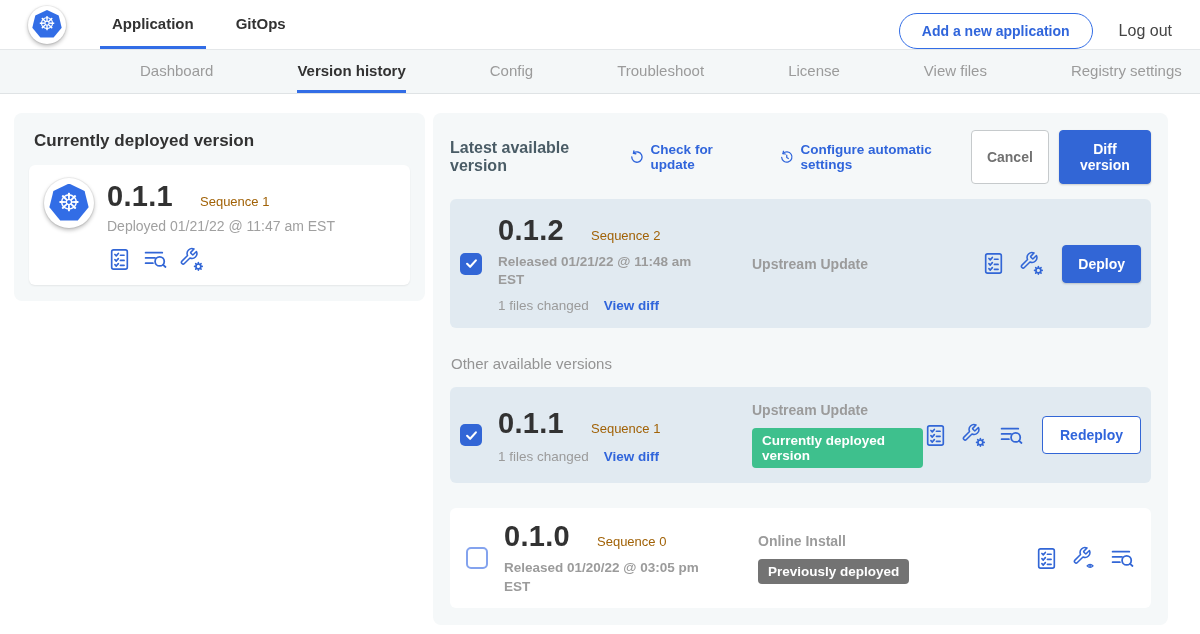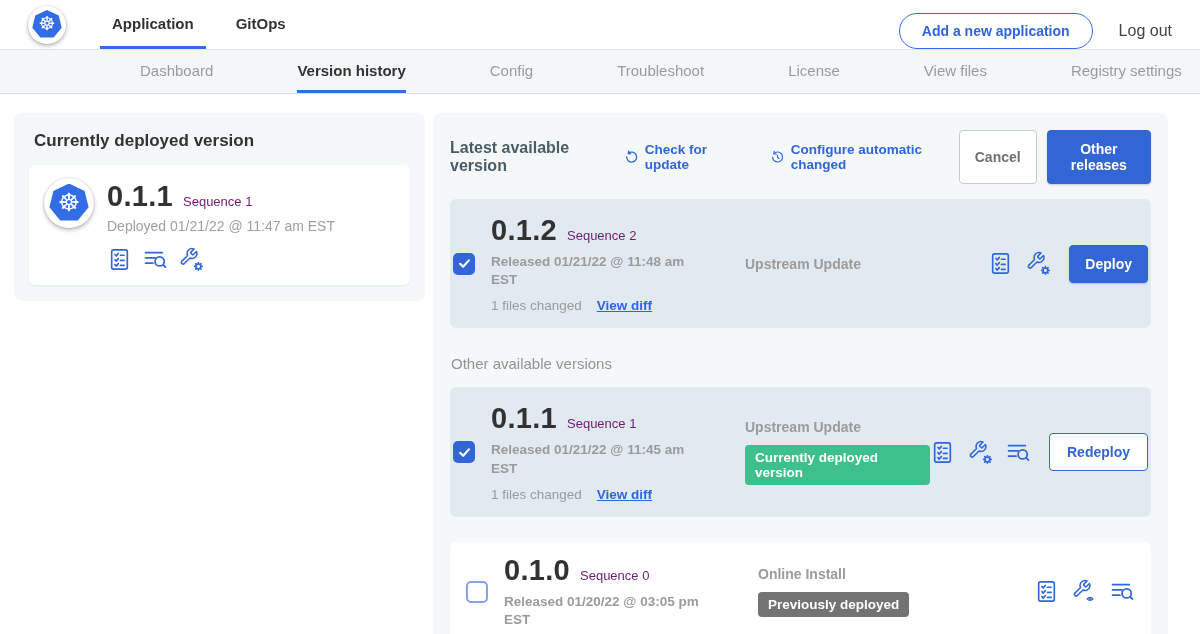--- a/index.html
+++ b/index.html
@@ -45,21 +45,21 @@
   .main { display:flex; align-items:flex-start; gap:8px; padding:19px 32px 0 14px; }
   .panel { background:#f5f8f9; border-radius:8px; }
 
   .left-panel { width:411px; padding:16px 15px; flex:none; }
   .left-panel-title { font-size:17px; font-weight:700; color:#323232; margin:2px 0 14px 5px; }
   .deployed-card { background:#fff; border-radius:6px; padding:13px 15px;
     box-shadow:0 1px 2px rgba(0,0,0,.07); display:flex; }
   .deployed-info { margin-left:13px; padding-top:2px; }
   .version-line { display:flex; align-items:baseline; }
   .version-number { font-size:29px; font-weight:700; color:#323232; letter-spacing:.3px; }
-  .sequence { font-size:13px; color:#701a75; margin-left:10px; }
+  .sequence { font-size:13px; color:#a16207; margin-left:27px; }
   .deployed-at { font-size:14px; color:#a0a0a0; margin-top:5px; }
   .icon-row { display:flex; align-items:center; gap:11px; margin-top:13px; }
   .a-icon { width:25px; height:25px; color:#3266d6; cursor:pointer; flex:none; }
   .a-icon svg { width:100%; height:100%; display:block; }
 
   .right-panel { flex:1; padding:17px; }
   .panel-header { display:flex; align-items:center; margin-bottom:15px; }
   .panel-title { font-size:16px; font-weight:700; color:#4a5c66; }
   .link-action { display:flex; align-items:center; gap:6px; color:#3065db;
     font-size:13.5px; font-weight:700; cursor:pointer; }
@@ -68,34 +68,34 @@
   .ml16 { margin-left:14px; } .ml28 { margin-left:28px; }
   .header-btns { margin-left:auto; display:flex; gap:10px; }
   .btn { font-family:inherit; font-size:14px; font-weight:700; border-radius:4px;
     padding:10px 15px; cursor:pointer; }
   .btn-cancel { background:#fff; border:1px solid #c6cacc; color:#717171; }
   .btn-primary { background:#3266d6; border:1px solid #3266d6; color:#fff;
     box-shadow:0 1px 2px rgba(0,0,0,.18); }
   .btn-outline { background:#fff; border:1px solid #3266d6; color:#3065db; padding:10px 17px; }
 
   .version-row { display:flex; align-items:center; background:#e1eaf1;
-    border-radius:6px; padding:15px 3px; }
+    border-radius:6px; padding:15px 10px; }
   .version-row.white-row { background:#fff; padding:12px 16px; }
   .checkbox { width:22px; height:22px; border-radius:5px; margin-right:16px;
     flex:none; cursor:pointer; }
   .checkbox.checked { background:#3266d6; display:flex; align-items:center;
     justify-content:center; }
   .checkbox.checked svg { width:15px; height:15px; }
   .checkbox.unchecked { background:#fff; border:2px solid #84a3ee; }
 
   .version-info { width:216px; flex:none; }
   .released { width:205px; font-size:13.5px; font-weight:700; color:#9b9b9b;
     line-height:1.35; margin-top:6px; }
   .files-line { display:flex; gap:15px; margin-top:9px; font-size:13.5px; color:#9b9b9b; }
-  .view-diff { color:#3065db; font-weight:700; cursor:pointer;text-decoration:underline; }
+  .view-diff { color:#3065db; font-weight:700; cursor:pointer; }
 
   .source-block { flex:1; padding-left:38px; align-self:center; }
   .source-label { font-size:14px; font-weight:700; color:#9b9b9b; }
   .badge { display:inline-block; margin-top:10px; padding:5px 10px; border-radius:4px;
     font-size:13.5px; font-weight:700; color:#fff; }
   .badge-green { background:#3ec08d; }
   .badge-gray { background:#737373; }
 
   .row-actions { display:flex; align-items:center; gap:13px; }
   .row-actions .btn { margin-left:5px; }
@@ -234,25 +234,25 @@
             </svg>
           </span>
         <span>Check for update</span>
       </span>
       <span class="link-action ml28">
         <span class="li">
           <svg viewBox="0 0 24 24">
               <use href="#ic-clock-refresh"></use>
             </svg>
           </span>
-        <span>Configure automatic changed</span>
+        <span>Configure automatic settings</span>
       </span>
       <div class="header-btns">
         <button class="btn btn-cancel">Cancel</button>
-        <button class="btn btn-primary">Other releases</button>
+        <button class="btn btn-primary">Diff version</button>
       </div>
     </div>
 
     <div class="version-row">
       <div class="checkbox checked">
         <svg viewBox="0 0 24 24">
             <use href="#ic-check"></use>
           </svg>
       </div>
       <div class="version-info">
@@ -291,21 +291,20 @@
       <div class="checkbox checked">
         <svg viewBox="0 0 24 24">
             <use href="#ic-check"></use>
           </svg>
       </div>
       <div class="version-info">
         <div class="version-line">
           <span class="version-number">0.1.1</span>
           <span class="sequence">Sequence 1</span>
         </div>
-        <div class="released">Released 01/21/22 @ 11:45 am EST</div>
         <div class="files-line">
           <span>1 files changed</span>
           <span class="view-diff">View diff</span>
         </div>
       </div>
       <div class="source-block">
         <div class="source-label">Upstream Update</div>
         <span class="badge badge-green">Currently deployed version</span>
       </div>
       <div class="row-actions">

